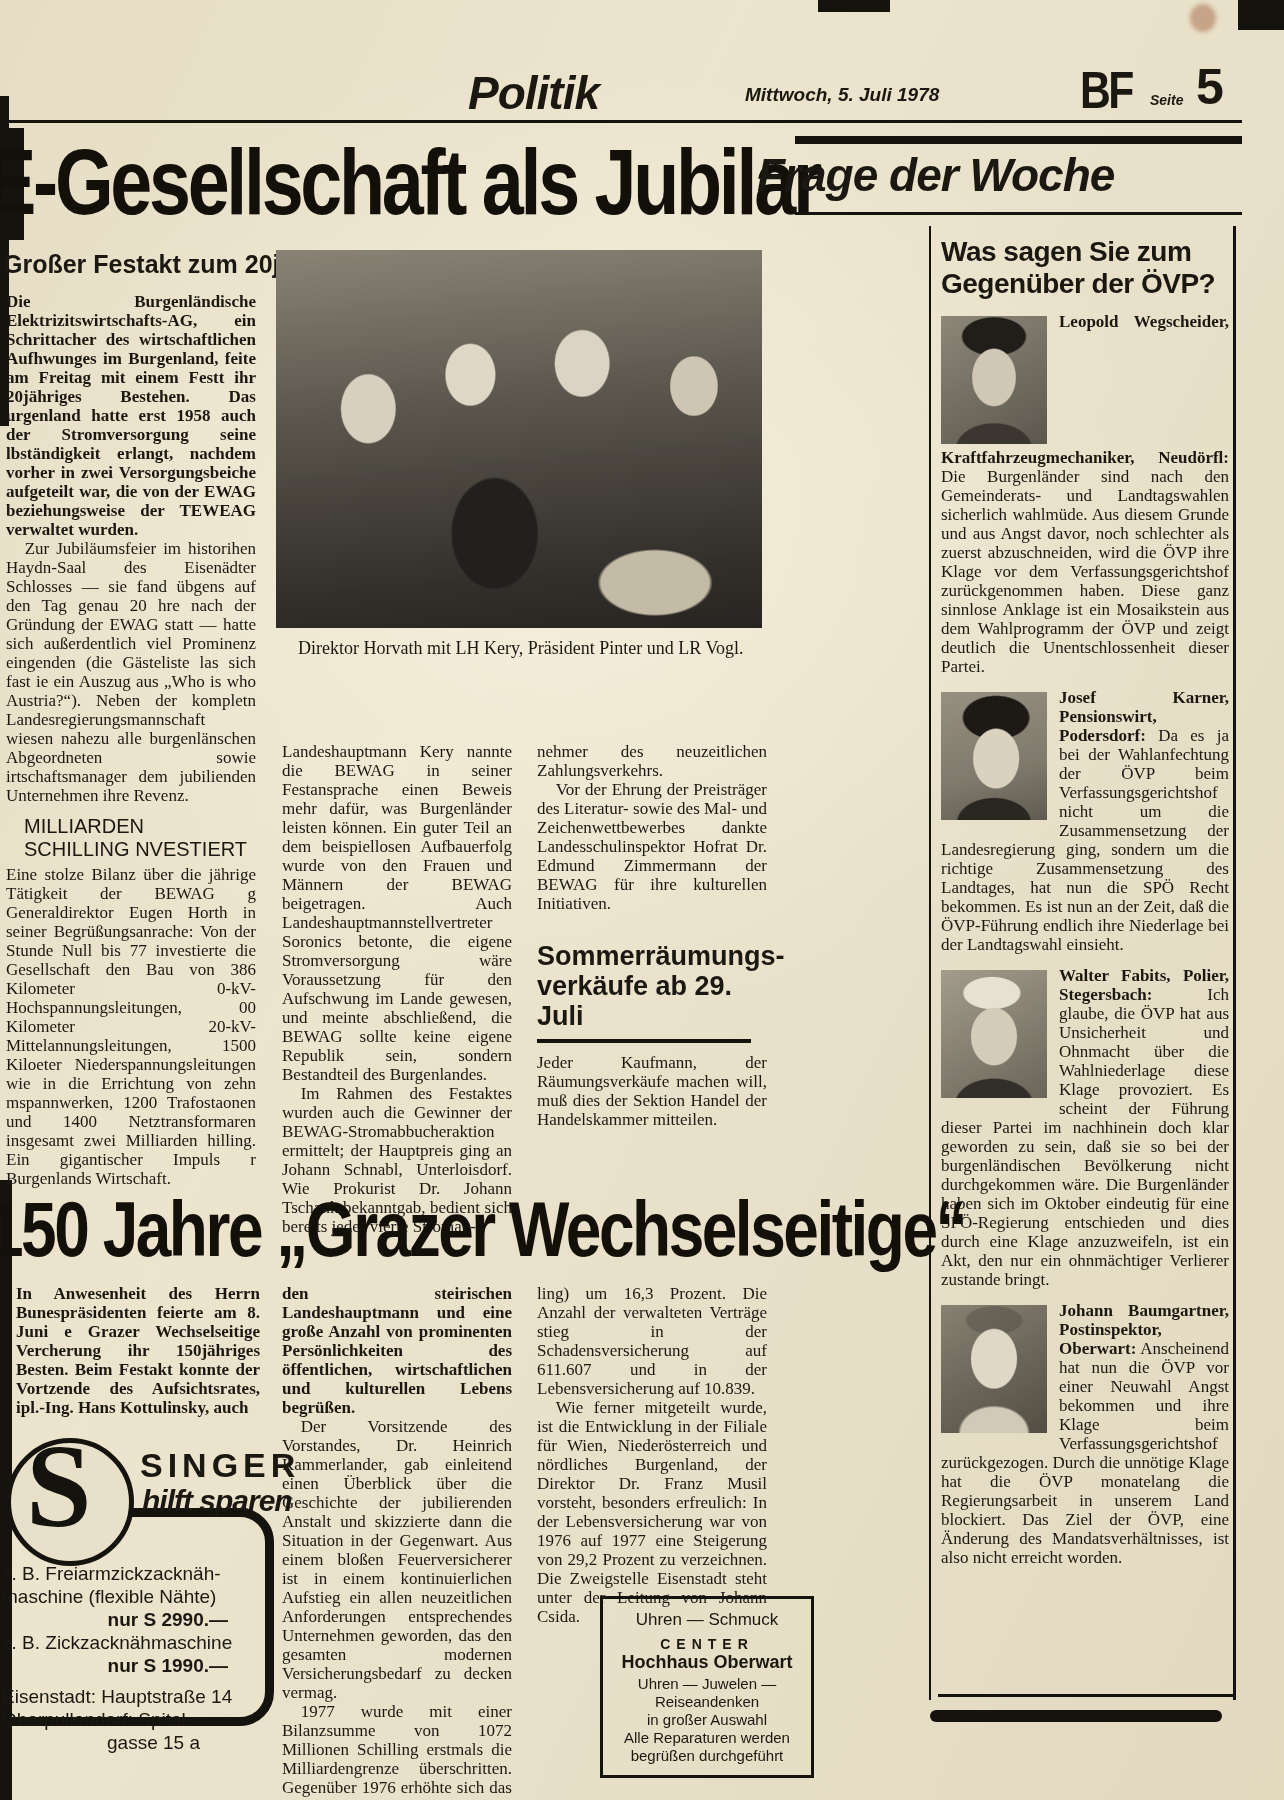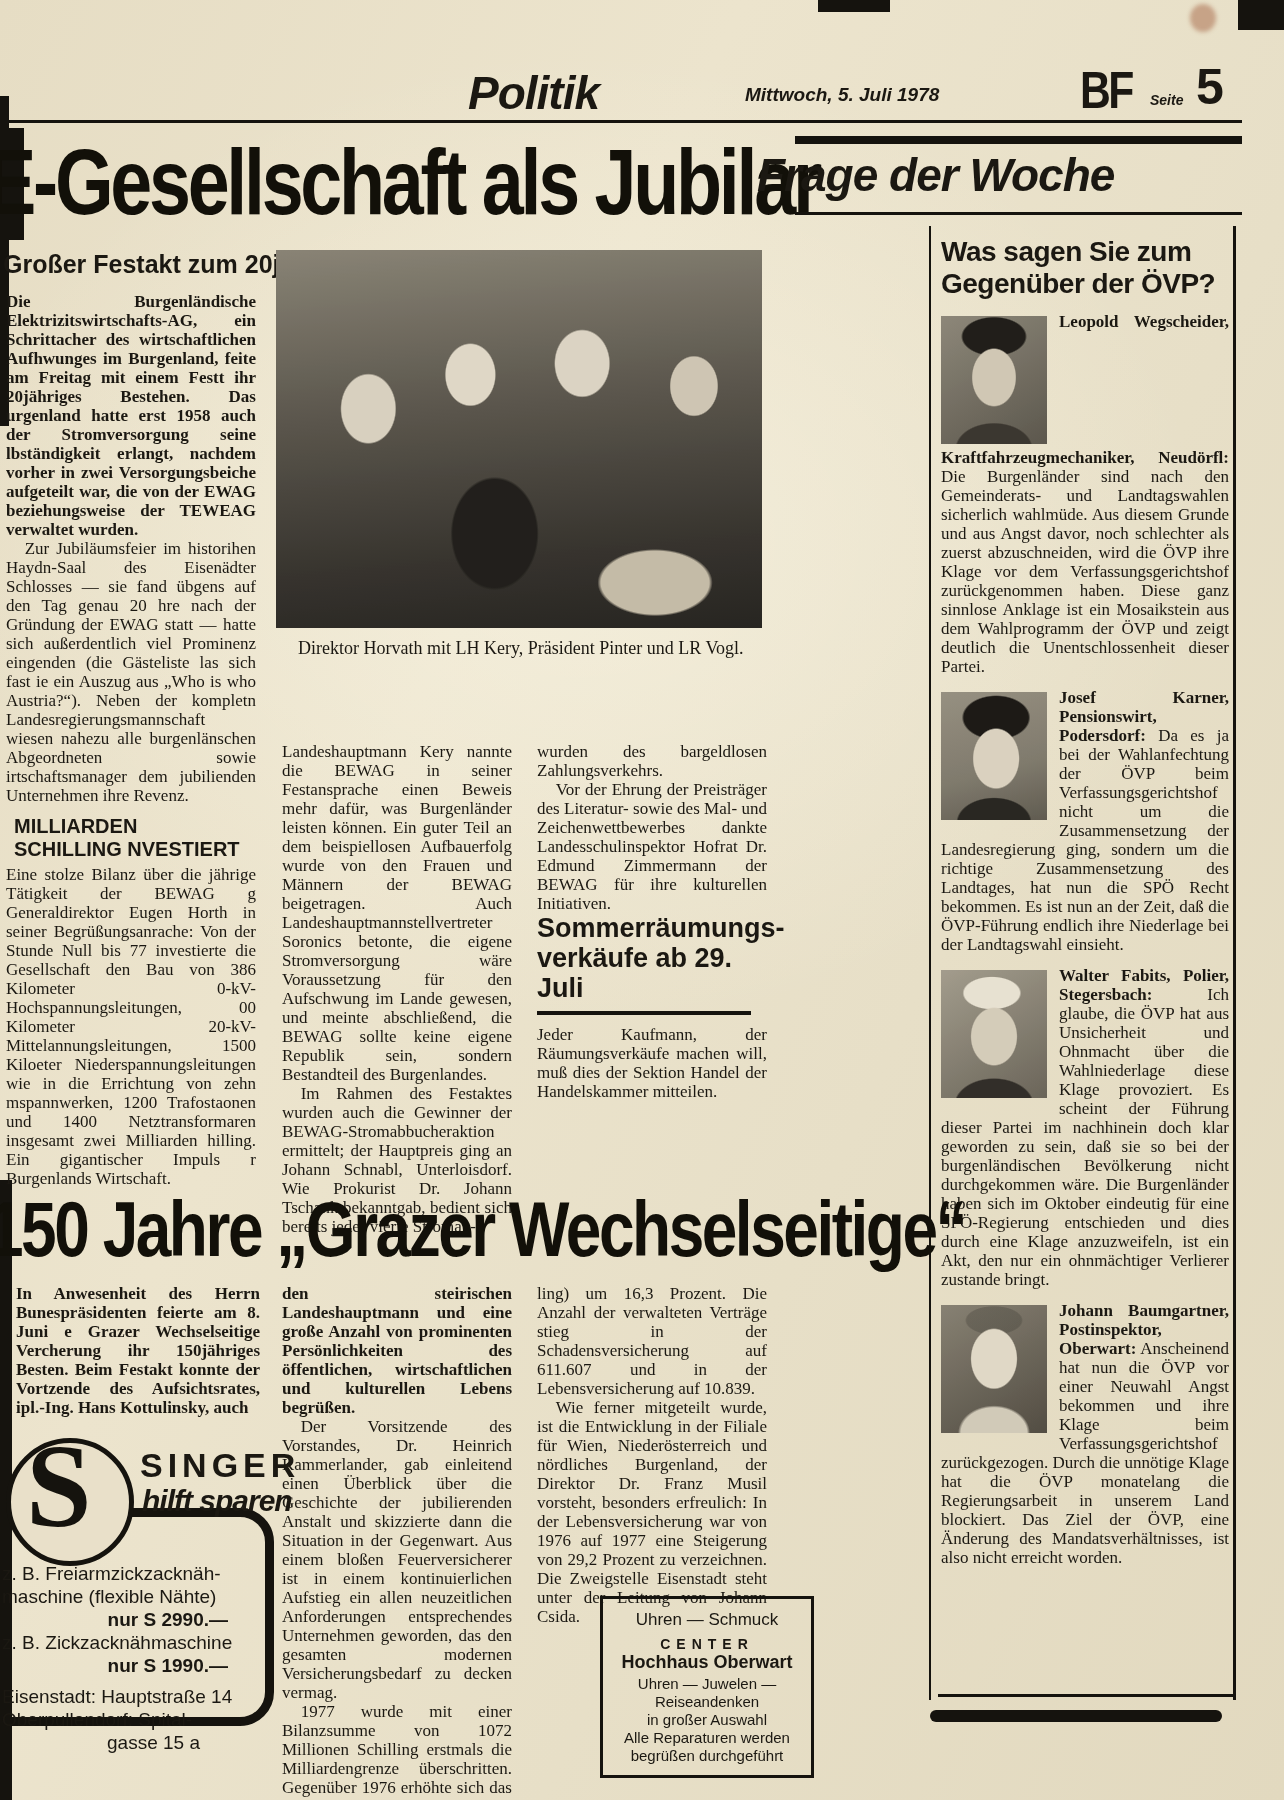--- a/index.html
+++ b/index.html
@@ -14,21 +14,21 @@
   .sans{font-family:"Liberation Sans","DejaVu Sans",sans-serif;}
   .cond{transform:scaleX(.82);transform-origin:0 50%;white-space:nowrap;}
   .headline1{font-size:92px;font-weight:700;letter-spacing:-4px;color:#121009;}
   .headline2{font-size:78px;font-weight:700;letter-spacing:-3px;color:#121009;}
   .subhead{font-size:25px;font-weight:700;letter-spacing:0;}
   .kicker{font-size:46px;font-weight:700;font-style:italic;letter-spacing:-1px;}
   .body-text{font-size:17px;line-height:19px;text-align:justify;}
   .body-text p{margin:0;}
   .body-text p + p{text-indent:1.1em;}
   .bold{font-weight:700;}
-  .colhead{font-family:"Liberation Sans","DejaVu Sans",sans-serif;font-size:20px;font-weight:700;margin:10px 8px 4px;line-height:23px;text-align:left;}
+  .colhead{font-family:"Liberation Sans","DejaVu Sans",sans-serif;font-size:20px;font-weight:400;margin:10px 18px 4px;line-height:23px;text-align:left;}
   .caption{font-size:18px;font-weight:400;white-space:nowrap;}
   .sidebar-title{font-size:28px;line-height:32px;font-weight:700;letter-spacing:-0.5px;}
   .entry{margin-top:12px;overflow:visible;}
   .entry::after{content:"";display:block;clear:both;}
   .portrait{float:left;width:106px;height:128px;margin:4px 12px 4px 0;
             filter:grayscale(.25) contrast(1.05);}
   .pt1{background:radial-gradient(40px 52px at 52% 52%,#d8cdb6 56%,rgba(0,0,0,0) 59%),
        radial-gradient(52px 34px at 52% 20%,#221f1a 62%,rgba(0,0,0,0) 66%),
        radial-gradient(60px 40px at 50% 102%,#2e2b25 60%,rgba(0,0,0,0) 63%),
        linear-gradient(165deg,#978f7c,#6b655655 60%,#635d4f),#8c8573;}
@@ -43,21 +43,21 @@
   .pt4{background:radial-gradient(40px 52px at 50% 42%,#ded4bd 56%,rgba(0,0,0,0) 59%),
        radial-gradient(44px 22px at 50% 12%,#44403656 62%,rgba(0,0,0,0) 66%),
        radial-gradient(60px 46px at 50% 100%,#cfc6b0 55%,rgba(0,0,0,0) 60%),
        linear-gradient(150deg,#89816f,#564f42),#7d7666;}
   .rule{background:#15130e;}
   .ad-sans{font-family:"Liberation Sans","DejaVu Sans",sans-serif;}
   .price{font-weight:700;}
   #singer-box{border:9px solid #15130e;border-radius:34px;}
   #uhren-box{border:3px solid #15130e;}
   .sommer-head{font-family:"Liberation Sans","DejaVu Sans",sans-serif;
-               font-size:27px;line-height:30px;font-weight:700;text-align:left;margin:0 0 0;}
+               font-size:27px;line-height:30px;font-weight:700;text-align:left;margin:28px 0 0;}
   .sommer-rule{width:214px;height:4px;background:#15130e;margin:8px 0 10px;}
 </style>
 </head>
 <body>
 
 <div id="page">
 
   <div class="abs ink" style="left:0;top:96;width:9px;height:330px;top:96px;"></div>
   <div class="abs ink" style="left:0;top:128px;width:24px;height:112px;"></div>
   <div class="abs ink" style="left:0;top:1180px;width:12px;height:620px;"></div>
@@ -92,21 +92,21 @@
                 radial-gradient(70px 90px at 45% 75%, #27241f 60%, rgba(0,0,0,0) 63%),
                 linear-gradient(175deg,#8a8371 0%,#5d574b 42%,#3b3730 78%,#2c2924 100%);
               filter:grayscale(.25) contrast(1.05);"></div>
   <div class="abs caption" style="left:298px;top:638px;">Direktor Horvath mit LH Kery, Präsident Pinter und LR Vogl.</div>
 
   <div class="abs body-text" style="left:282px;top:742px;width:230px;">
     <p>Landeshauptmann Kery nannte die BEWAG in seiner Festansprache einen Beweis mehr dafür, was Burgenländer leisten können. Ein guter Teil an dem beispiellosen Aufbauerfolg wurde von den Frauen und Männern der BEWAG beigetragen. Auch Landeshauptmannstellvertreter Soronics betonte, die eigene Stromversorgung wäre Voraussetzung für den Aufschwung im Lande gewesen, und meinte abschließend, die BEWAG sollte keine eigene Republik sein, sondern Bestandteil des Burgenlandes.</p>
     <p>Im Rahmen des Festaktes wurden auch die Gewinner der BEWAG-Stromabbucheraktion ermittelt; der Hauptpreis ging an Johann Schnabl, Unterloisdorf. Wie Prokurist Dr. Johann Tschank bekanntgab, bedient sich bereits jeder vierte Stromab-</p>
   </div>
   <div class="abs body-text" style="left:537px;top:742px;width:230px;">
-    <p>wurden des bargeldlosen Zahlungsverkehrs.</p>
+    <p>nehmer des neuzeitlichen Zahlungsverkehrs.</p>
     <p>Vor der Ehrung der Preisträger des Literatur- sowie des Mal- und Zeichenwettbewerbes dankte Landesschulinspektor Hofrat Dr. Edmund Zimmermann der BEWAG für ihre kulturellen Initiativen.</p>
     <div class="sommer-head">
       <div>Sommerräumungs-</div>
       <div>verkäufe ab 29. Juli</div>
     </div>
     <div class="sommer-rule"></div>
     <p>Jeder Kaufmann, der Räumungsverkäufe machen will, muß dies der Sektion Handel der Handelskammer mitteilen.</p>
   </div>
 
   <div class="abs rule" style="left:795px;top:136px;width:447px;height:8px;"></div>

